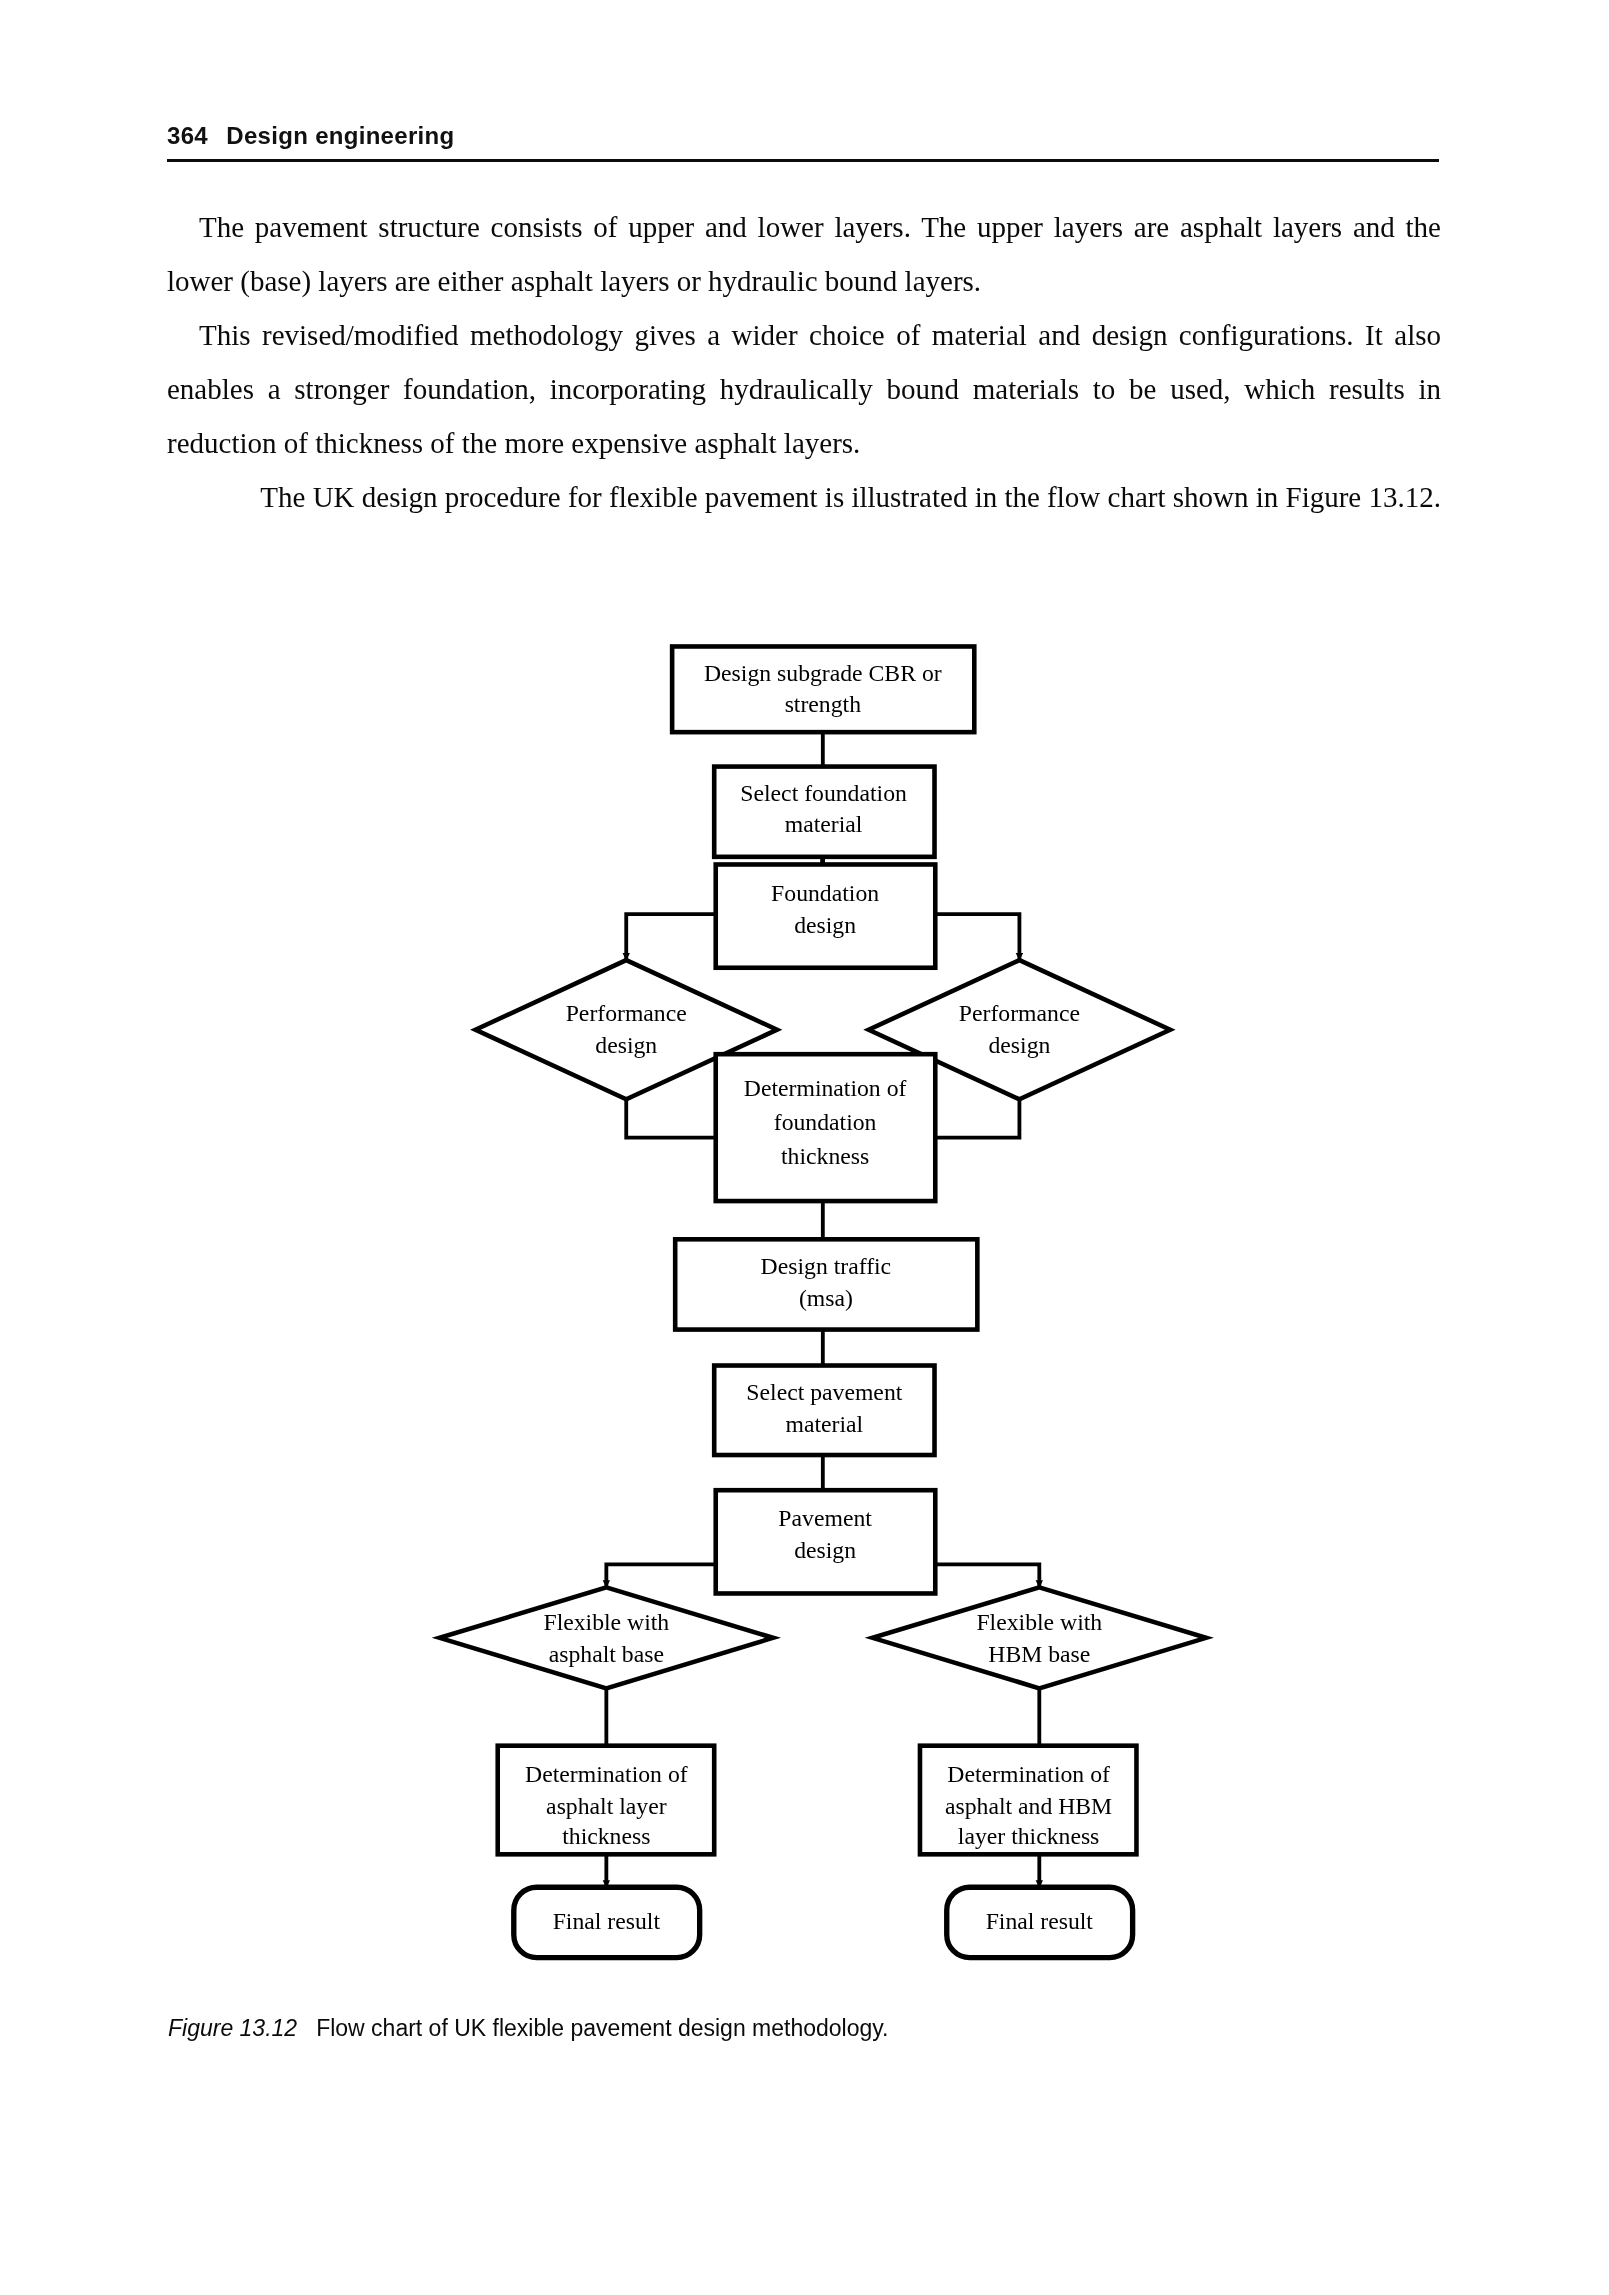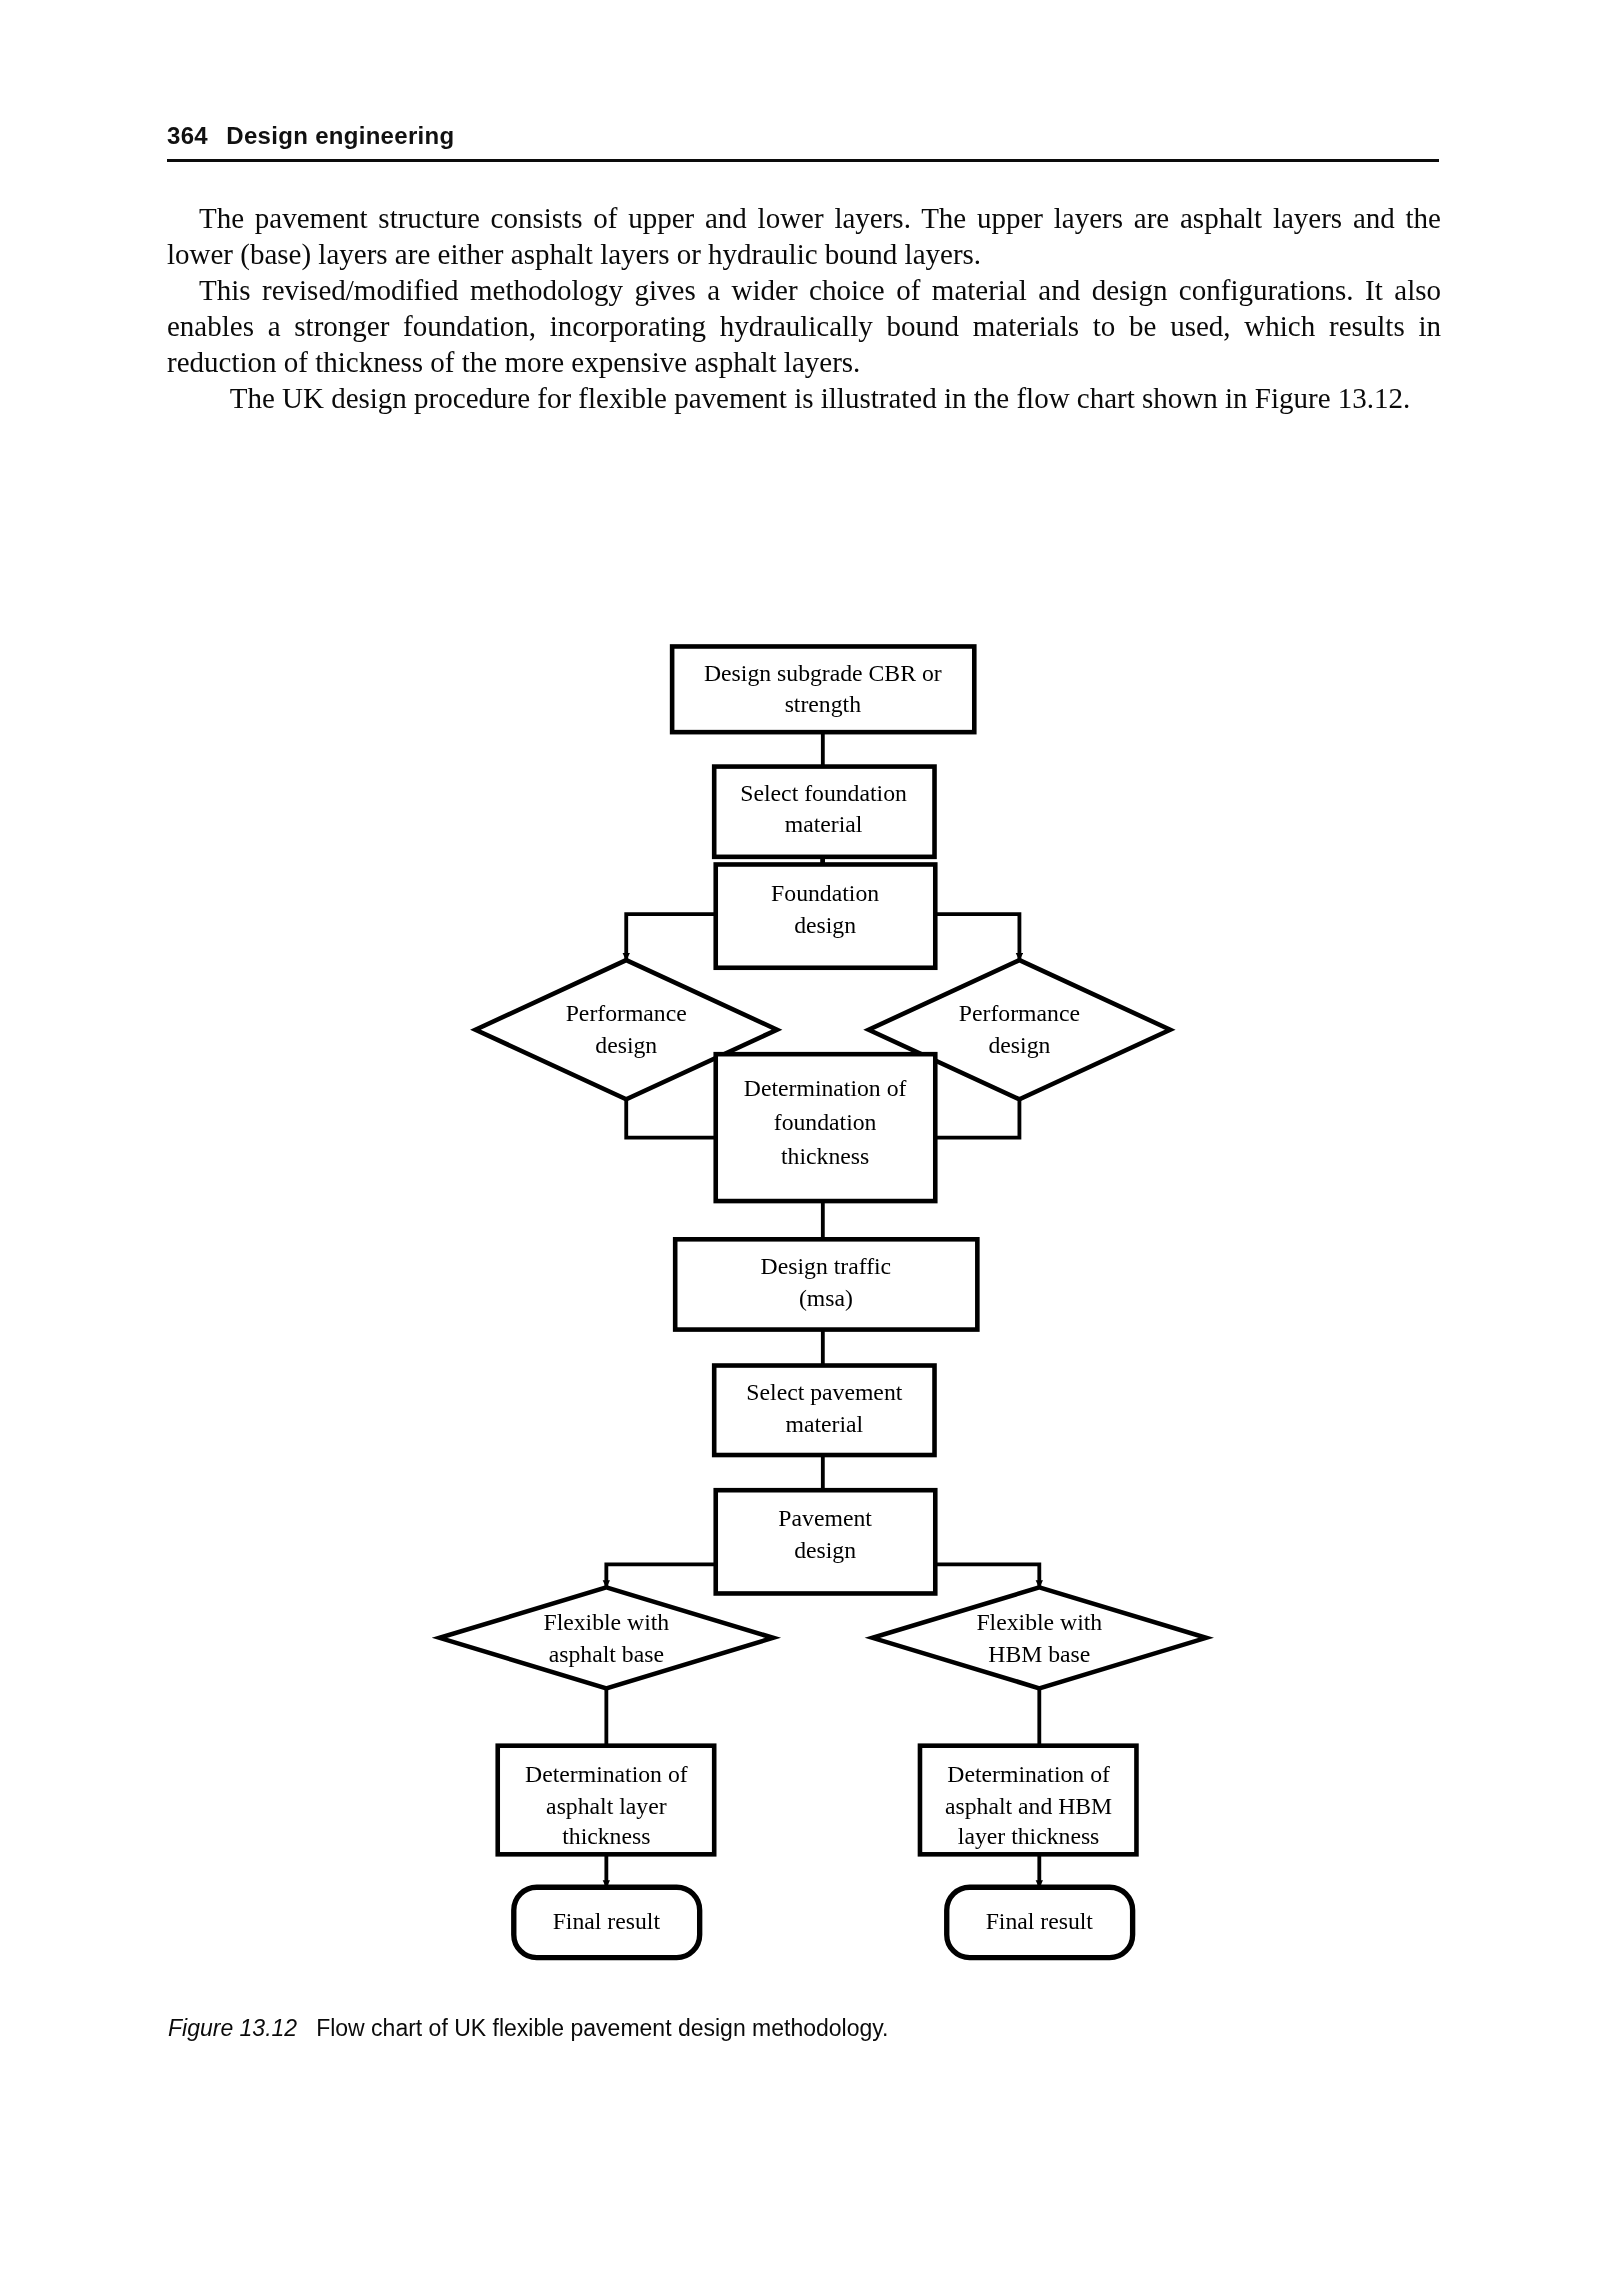--- a/index.html
+++ b/index.html
@@ -45,30 +45,30 @@
   }
 
   
   .body-text {
     position: absolute;
     left: 167px;
     top: 200px;
     width: 1274px;
     font-family: "Liberation Serif", serif;
     font-size: 29px;
-    line-height: 36px;
+    line-height: 54px;
     text-align: justify;
     text-justify: inter-word;
     color: #0a0a0a;
   }
   .body-text p {
     margin: 0;
     text-indent: 32px;
   }
-  .body-text p:last-child { text-align: center; }
+  .body-text p:last-child { text-align: right; }
 
   
   .figure-wrap {
     position: absolute;
     left: 8px;
     top: 635px;
     width: 1609px;
     height: 1331px;
   }
   .figure-wrap svg { display: block; }

